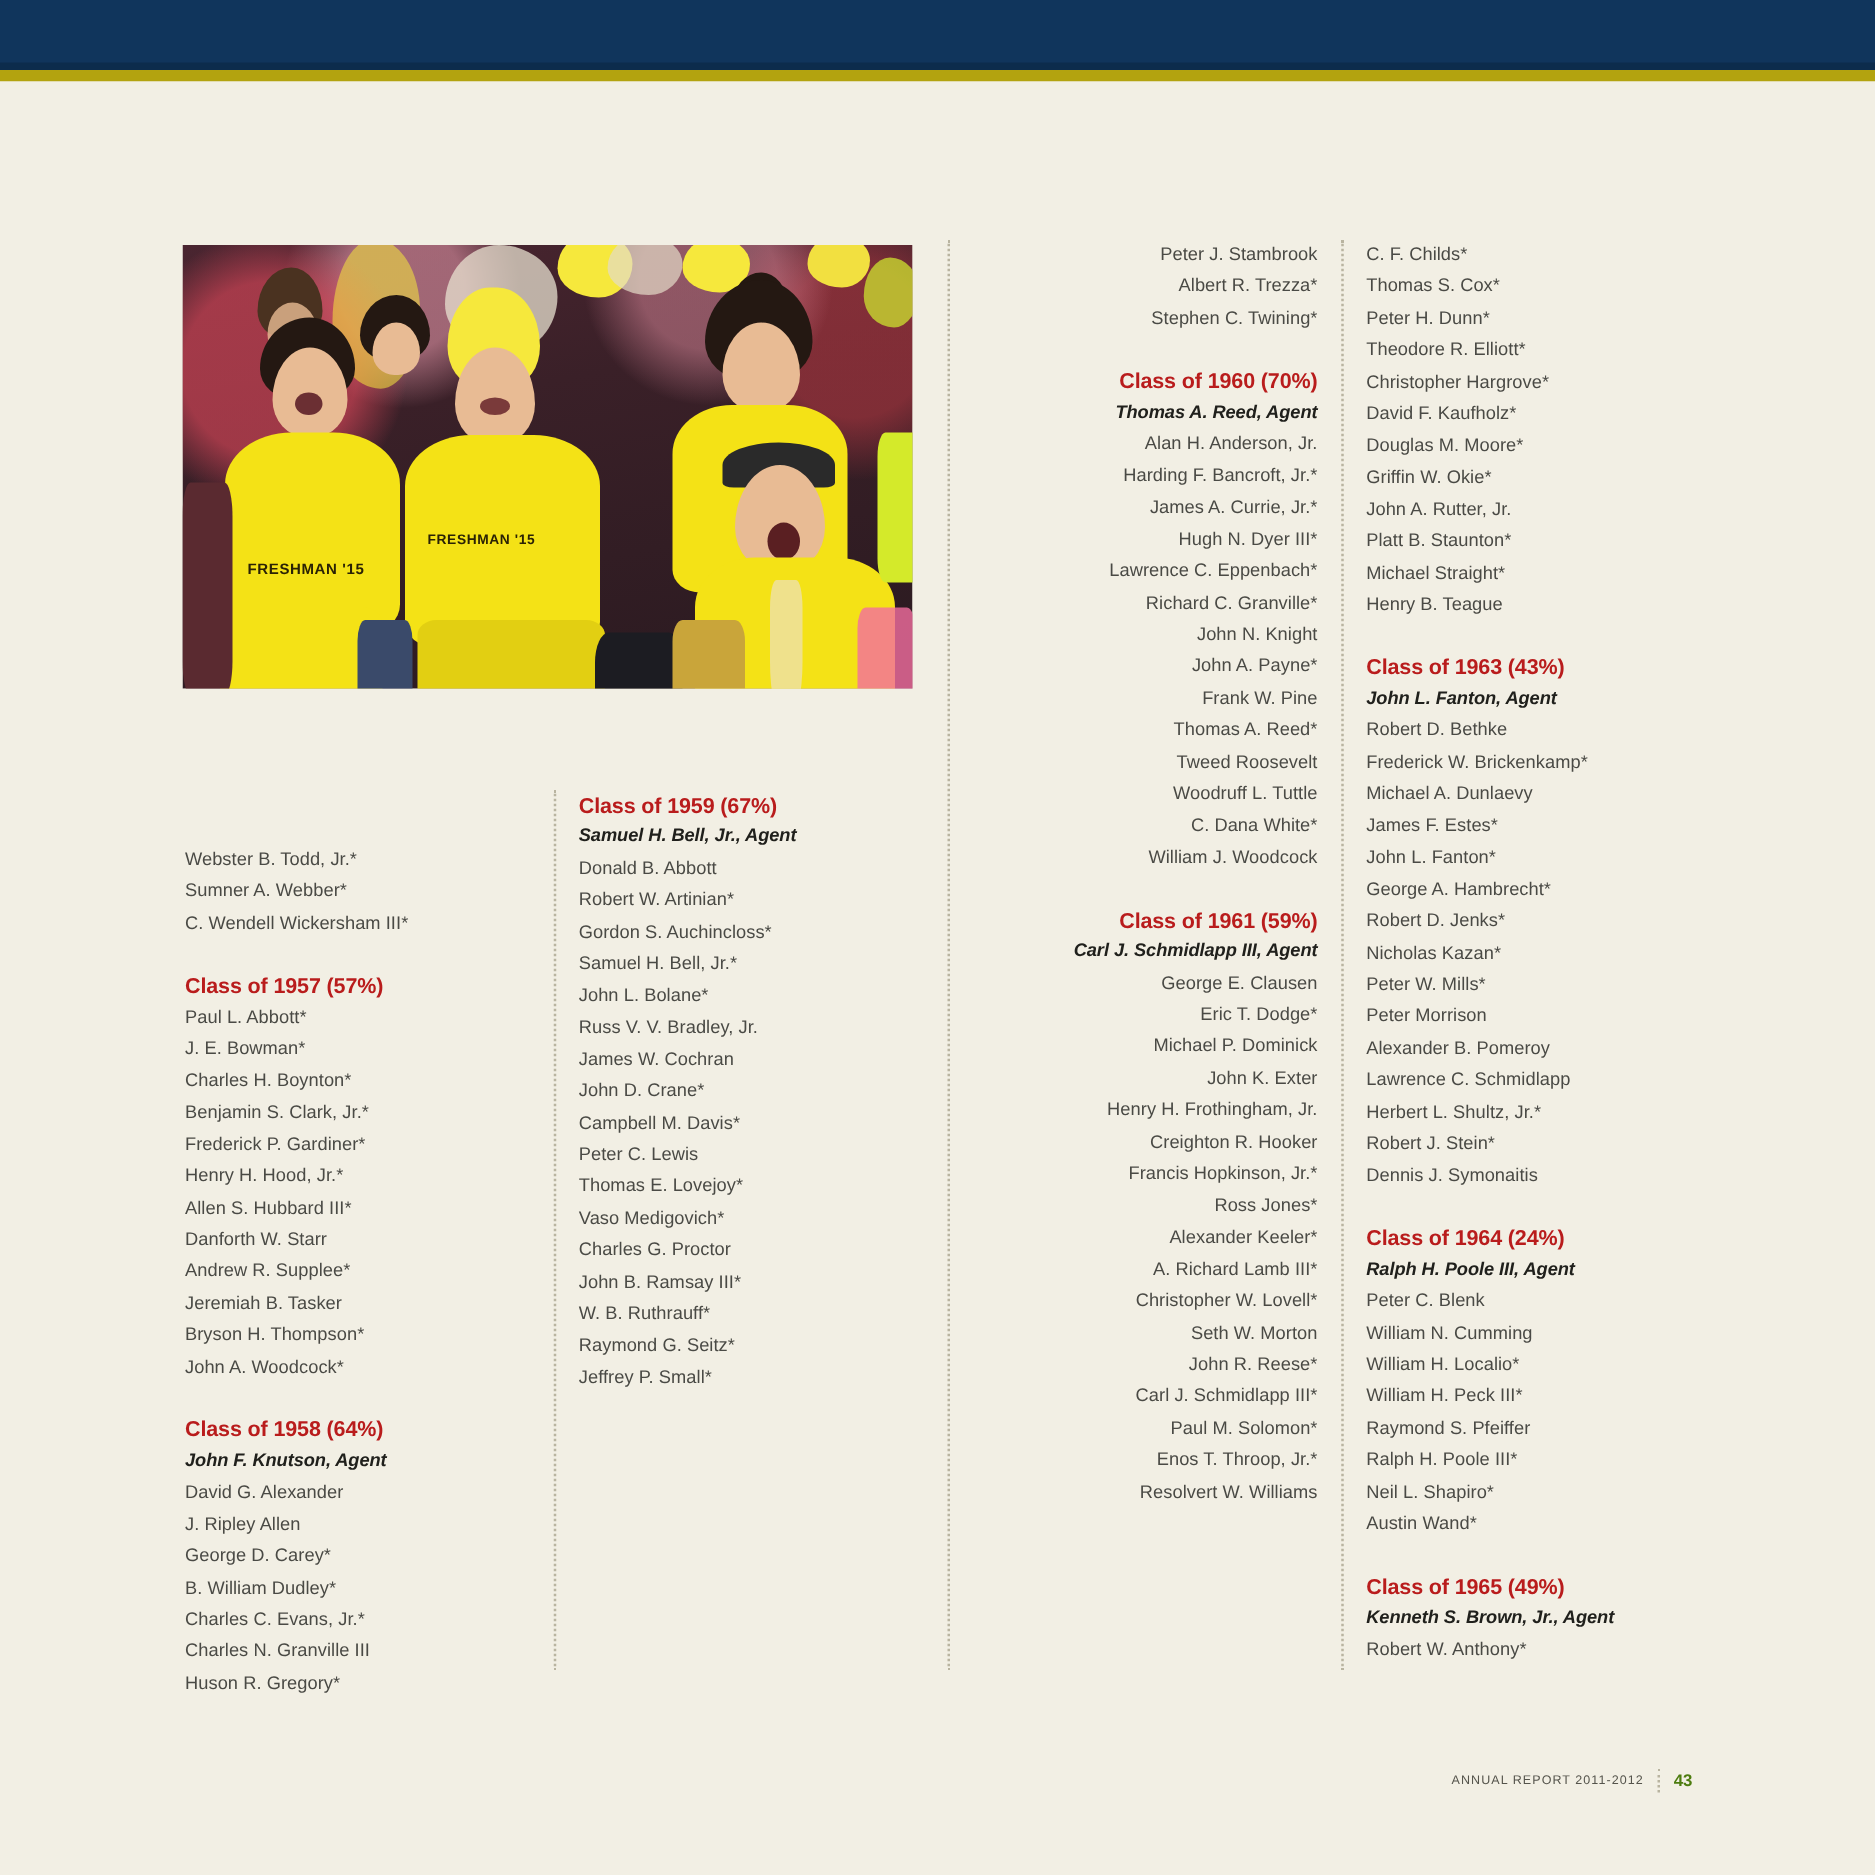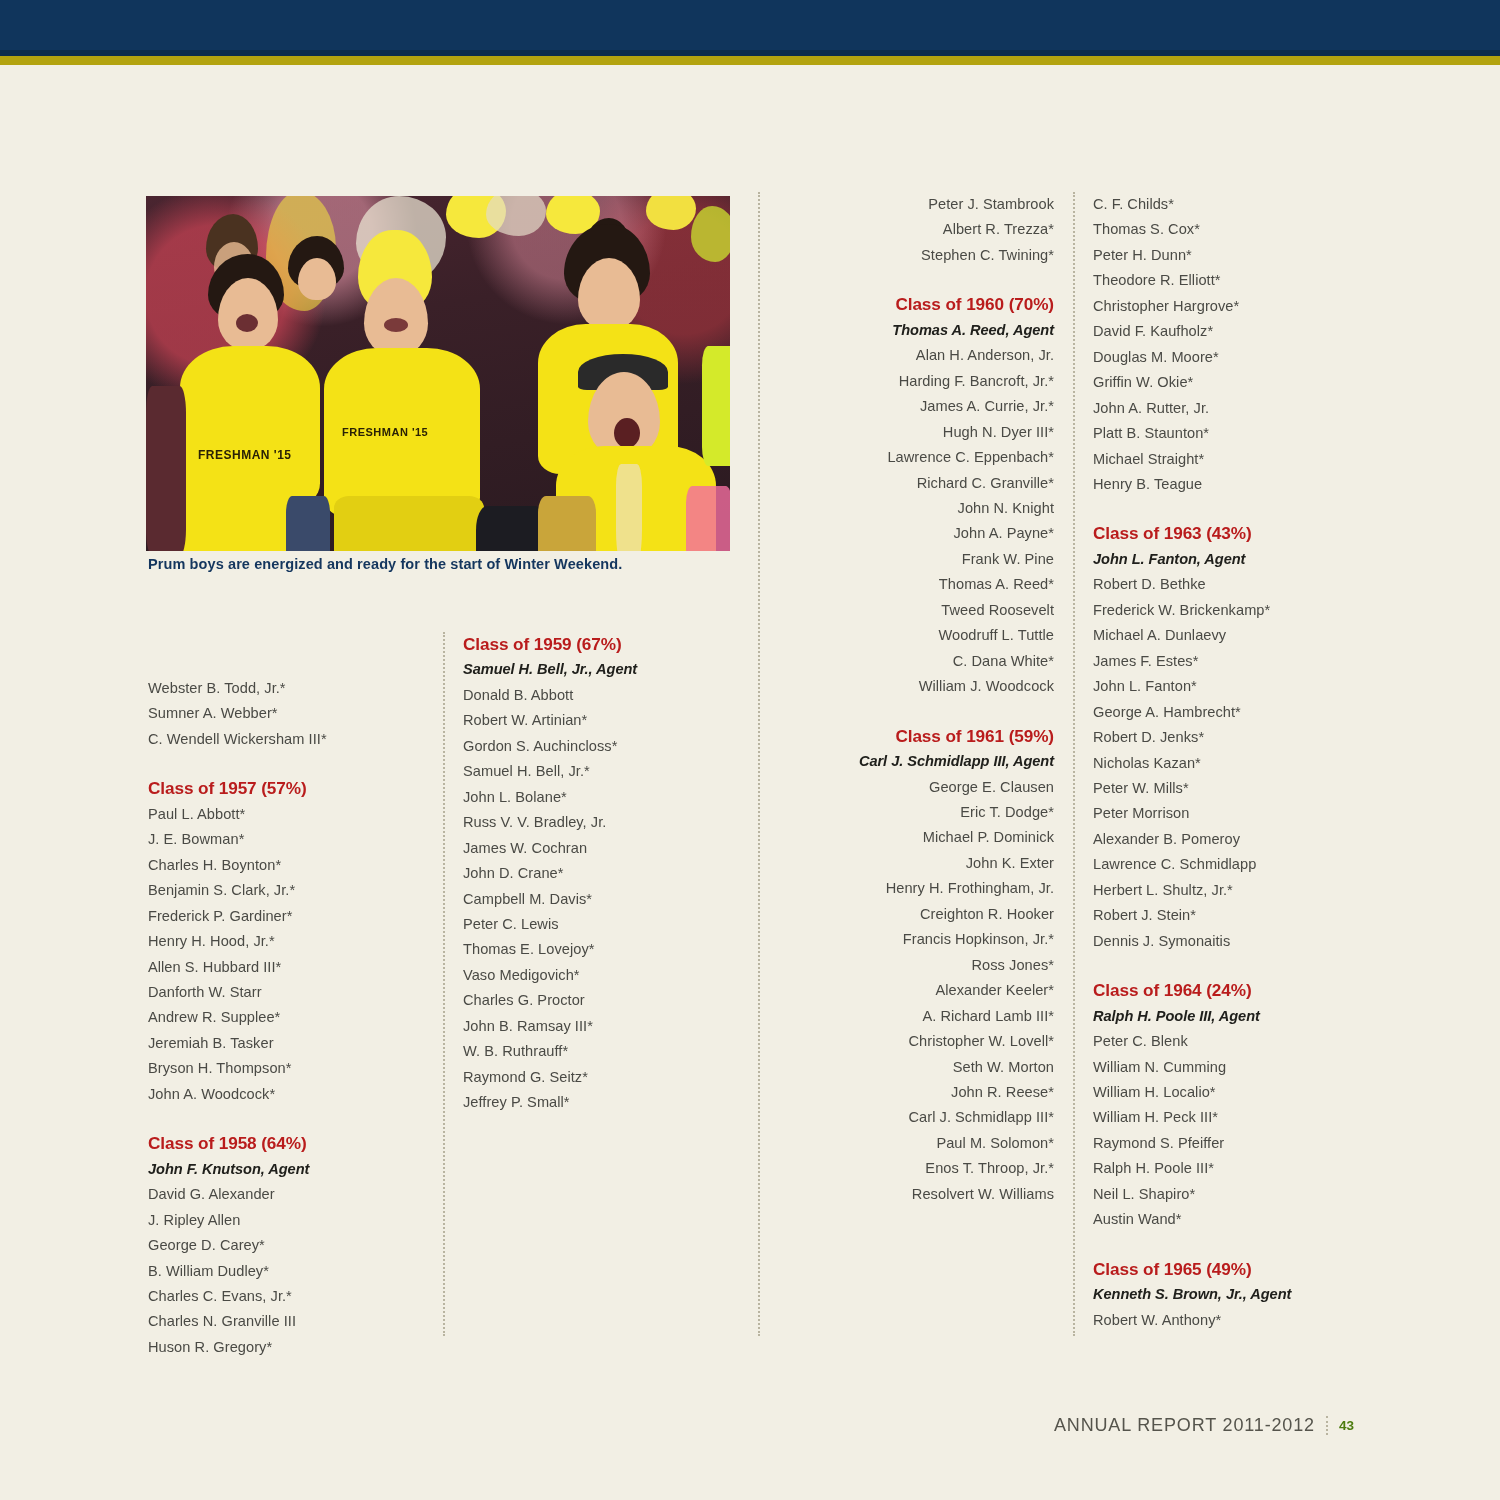--- a/index.html
+++ b/index.html
@@ -88,21 +88,21 @@
     font-size: 14.6px; font-weight: 700; font-style: italic; color: #20201c;
     line-height: 25.45px; letter-spacing: -.05px; white-space: nowrap;
   }
 
   
   .footer {
     position: absolute; right: 146px; top: 1415px;
     display: flex; align-items: center; gap: 0;
   }
   .footer-label {
-    font-size: 18px; letter-spacing: .85px; color: #55544c; font-weight: 400;
+    font-size: 10px; letter-spacing: .85px; color: #55544c; font-weight: 400;
     padding-right: 11px;
   }
   .footer-sep {
     width: 1px; height: 19px; border-left: 2px dotted #b9b4a0;
   }
   .footer-page {
     font-size: 13.5px; font-weight: 700; color: #4d7c0f; padding-left: 11px;
   }
 </style>
 </head>
@@ -157,21 +157,20 @@
       <div class="blob" style="left:330px;top:310px;width:70px;height:150px;background:#1c1c22;border-radius:16%;"></div>
       <div class="blob" style="left:392px;top:300px;width:58px;height:120px;background:#c9a53a;border-radius:14%;"></div>
       <div class="blob" style="left:540px;top:290px;width:46px;height:120px;background:#f26ea0;opacity:.8;border-radius:14%;"></div>
       <div class="blob" style="left:140px;top:300px;width:44px;height:120px;background:#3a4a6a;border-radius:14%;"></div>
       <div class="blob" style="left:0px;top:190px;width:40px;height:170px;background:#5a2a30;border-radius:16%;"></div>
       <div class="blob" style="left:556px;top:150px;width:40px;height:120px;background:#d4ea2a;border-radius:16%;"></div>
     </div>
   </div>
 
   <div class="caption-bar"></div>
-  <div class="caption">Prum boys are energized and ready for the start of Winter Weekend.</div>
 
   <div class="divider div1"></div>
   <div class="divider div2"></div>
   <div class="divider div3"></div>
 
   <div class="col col1">
       <div class="block">
         <div class="name">Webster B. Todd, Jr.*</div>
         <div class="name">Sumner A. Webber*</div>
         <div class="name">C. Wendell Wickersham III*</div>

